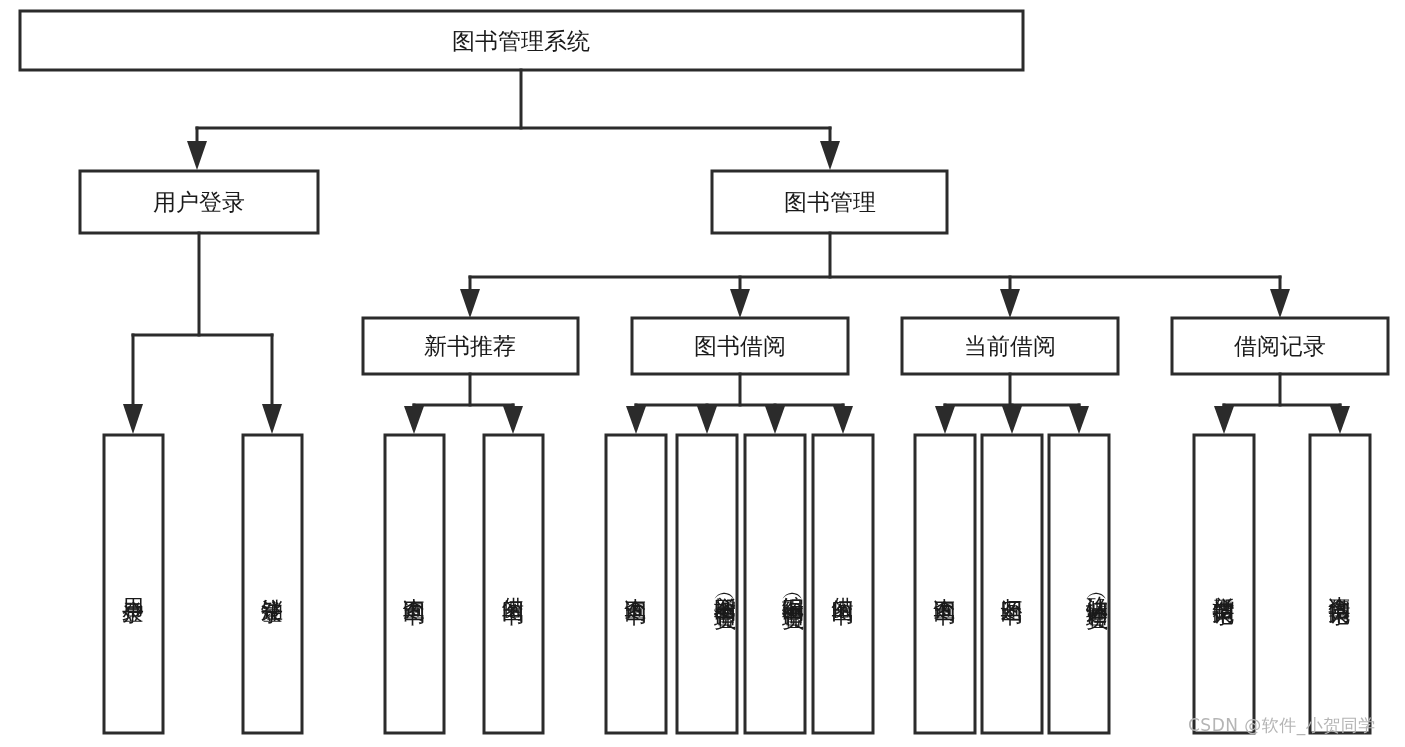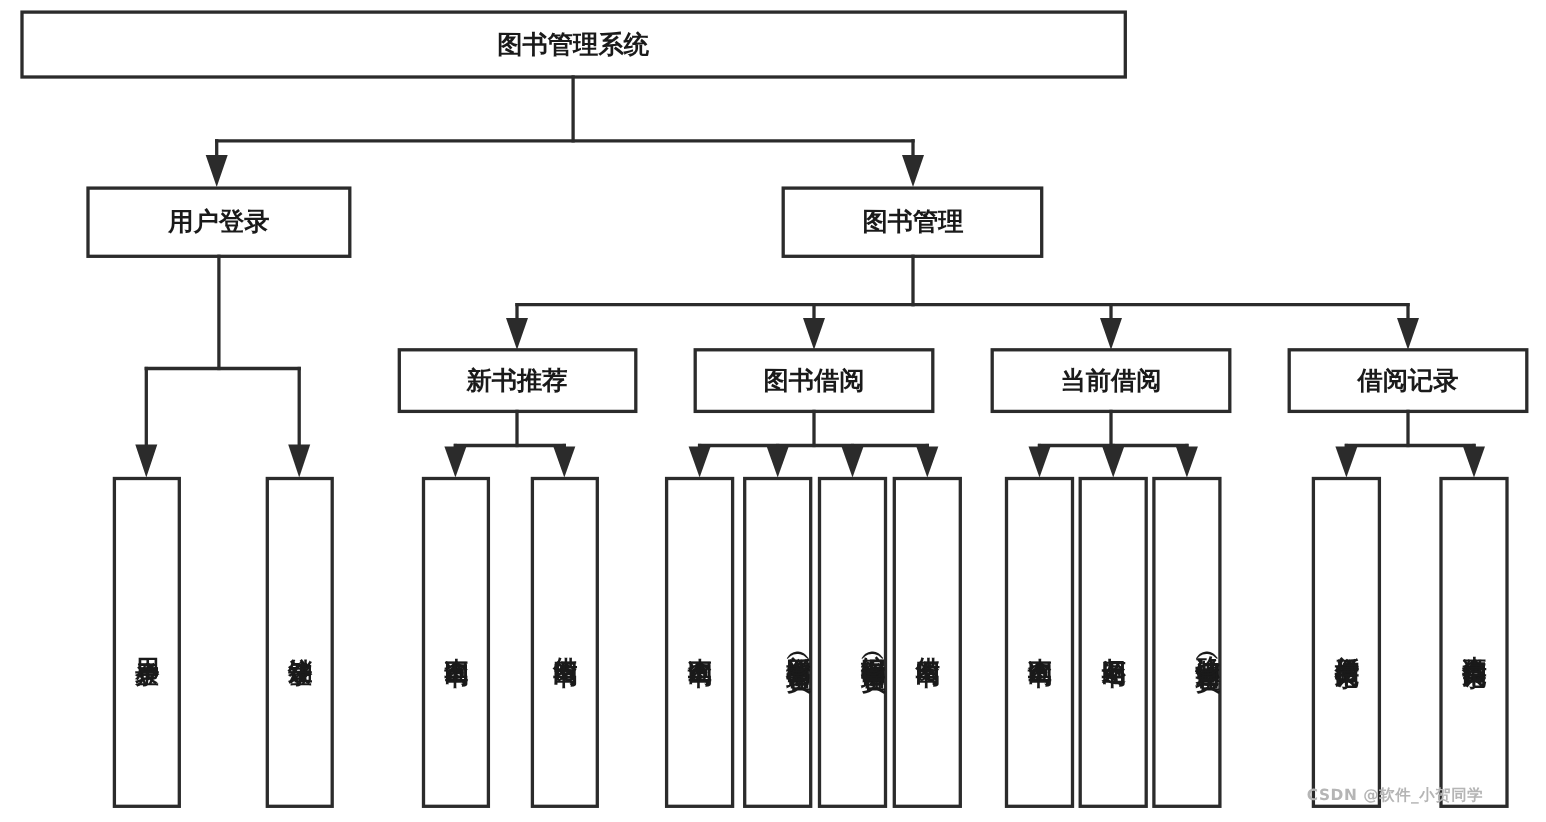--- a/index.html
+++ b/index.html
@@ -12,21 +12,20 @@
     width: 1405px;
     height: 747px;
     overflow: hidden;
     font-family: "DejaVu Sans", "Liberation Sans", sans-serif;
   }
   #diagram-root {
     position: relative;
     width: 1405px;
     height: 747px;
     background: #ffffff;
-    font-weight: bold;
   }
   svg.flow-canvas {
     position: absolute;
     left: 0;
     top: 0;
     width: 1405px;
     height: 747px;
   }
   .node-box {
     fill: #ffffff;
@@ -63,21 +62,21 @@
     letter-spacing: 2px;
     color: #1a1a1a;
     white-space: nowrap;
     pointer-events: none;
   }
   .watermark {
     position: absolute;
     left: 1188px;
     top: 714px;
     font-family: "DejaVu Sans", "Liberation Sans", sans-serif;
-    font-size: 14px;
+    font-size: 17px;
     color: #b5b5b5;
     white-space: nowrap;
     letter-spacing: 0.5px;
   }
 </style>
 </head>
 <body>
 
 <div id="diagram-root">
 

